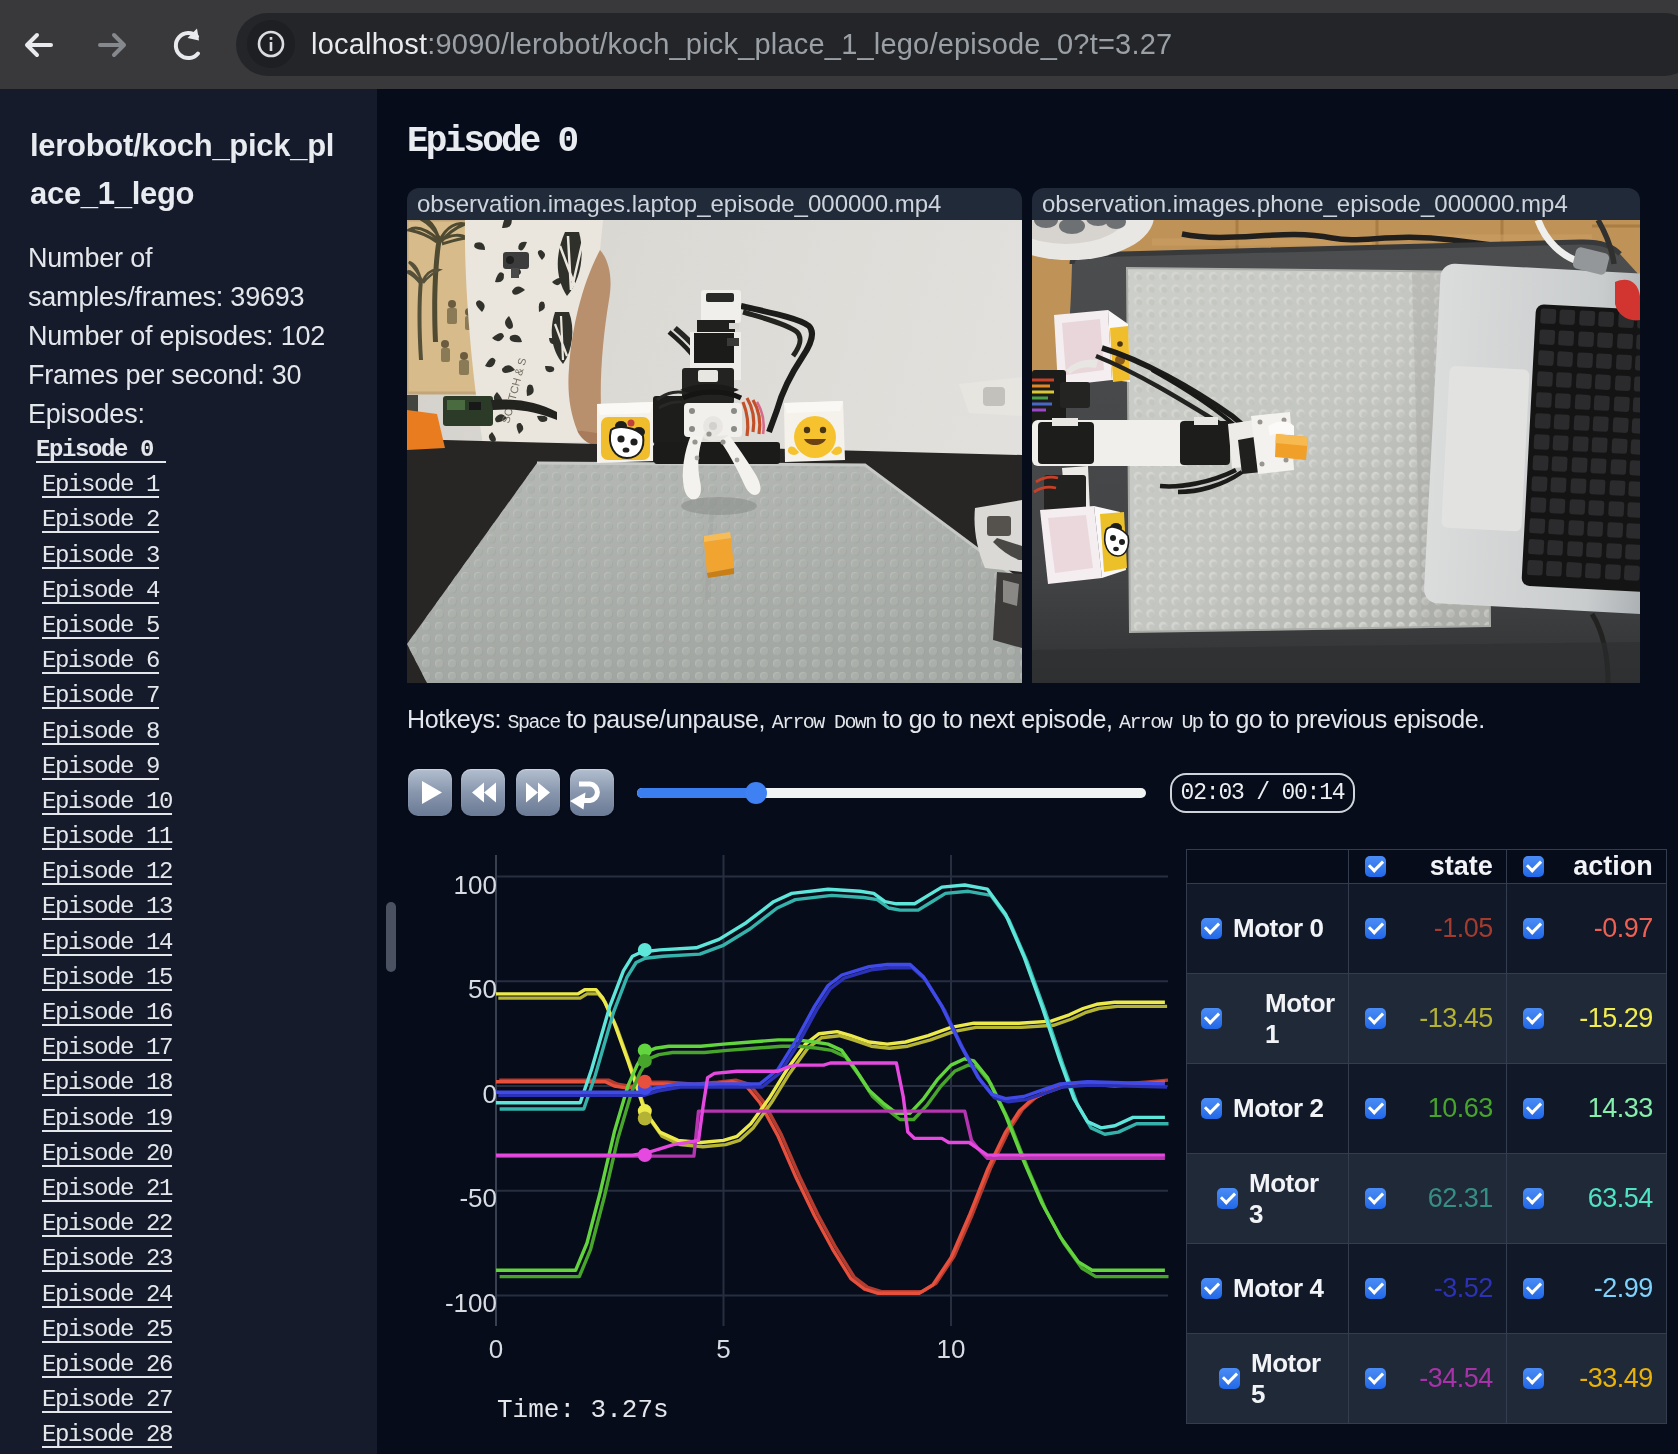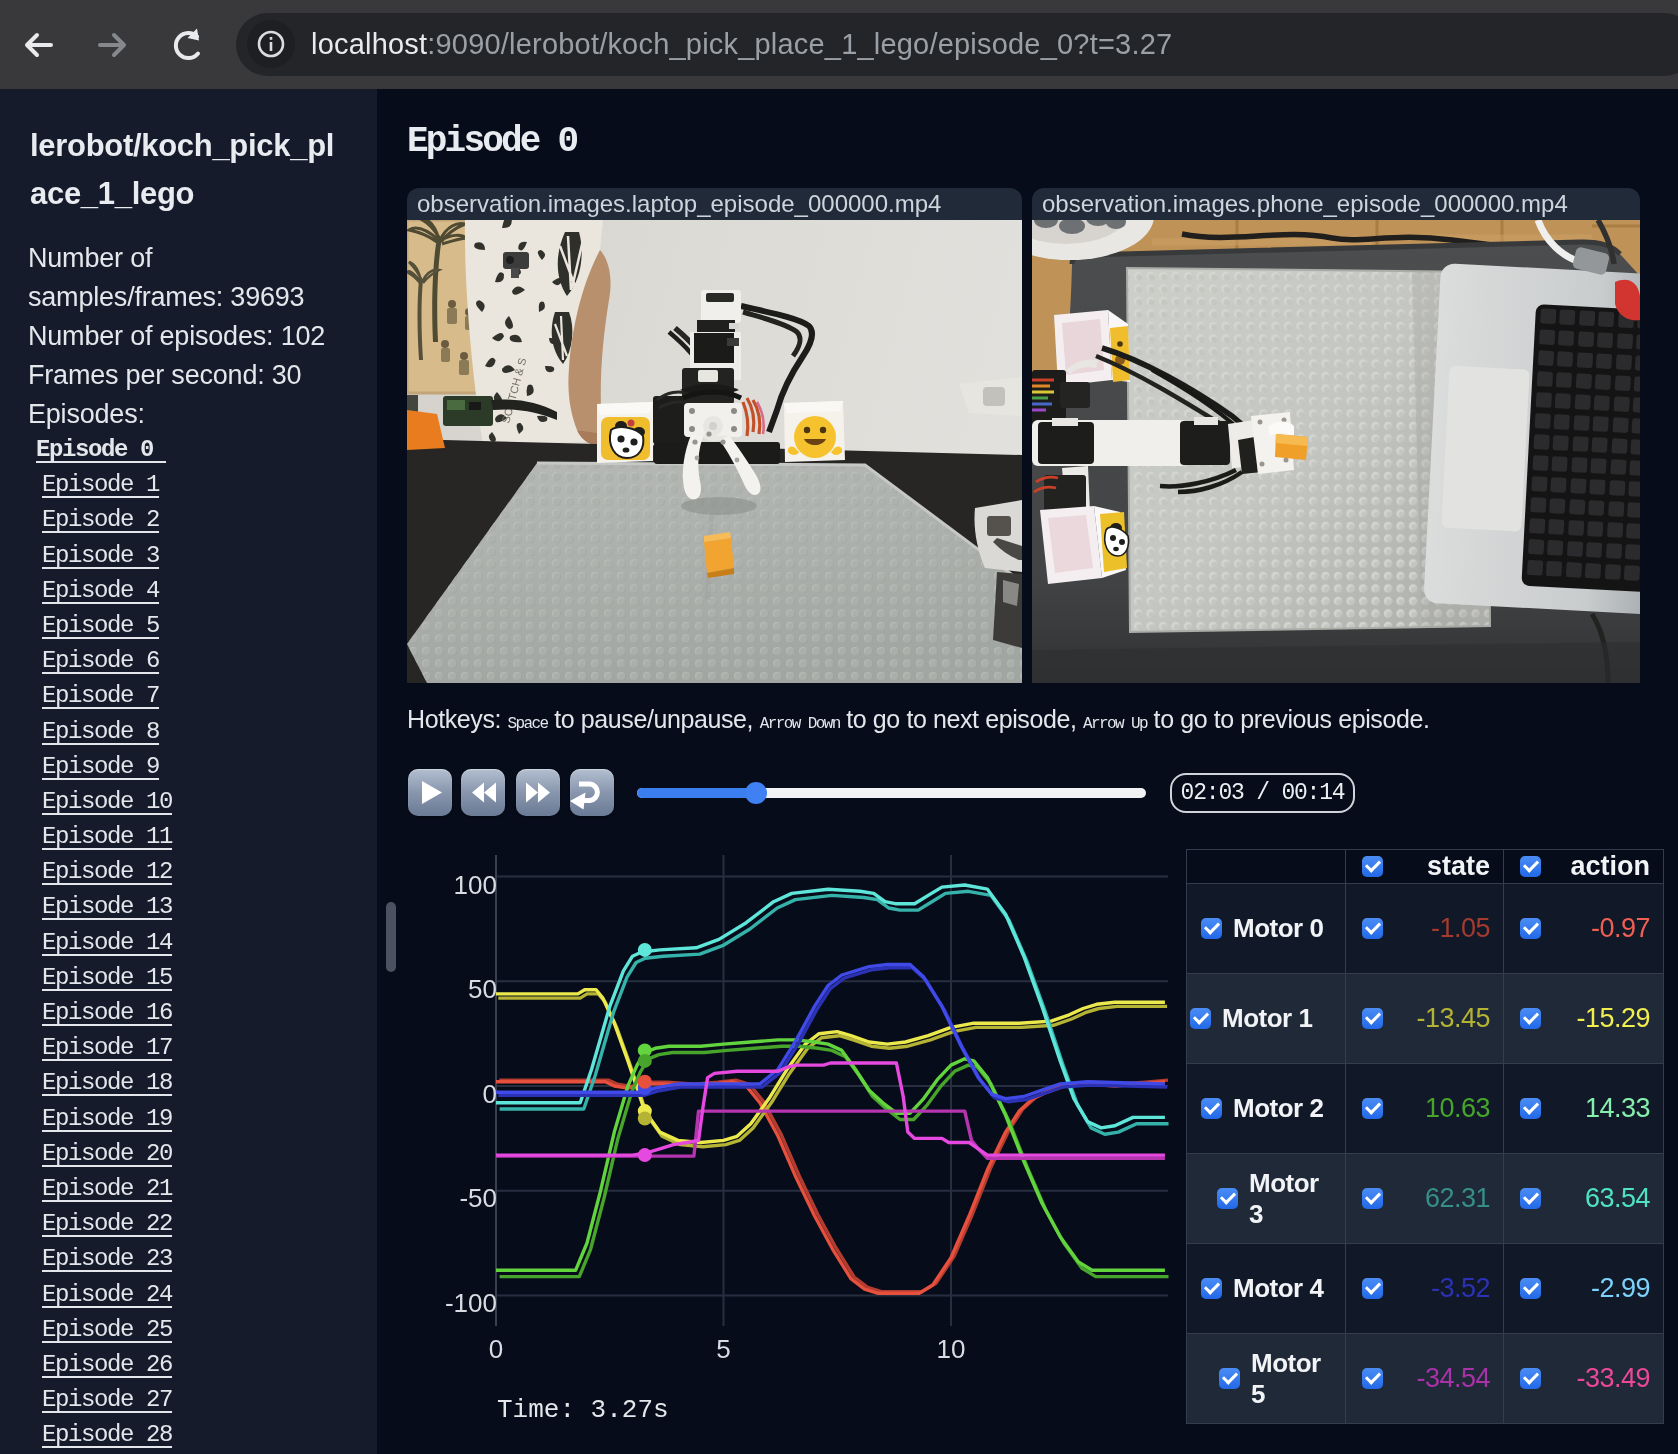--- a/index.html
+++ b/index.html
@@ -24,21 +24,21 @@
   #main { left:377px; top:89px; width:1301px; height:1365px; background:#070c1a; }
   #scrollthumb { left:9px; top:813px; width:10px; height:70px; background:#4a5160; border-radius:5px; }
   #h1 { left:30px; top:32px; font-family:"Liberation Mono", monospace; font-weight:bold; font-size:36px; letter-spacing:-2.8px; color:#e8ebef; }
   .cap { top:99px; height:32px; background:#202a39; border-radius:12px 12px 0 0; color:#ced4dc; font-size:24px; line-height:32px; padding-left:10px; white-space:nowrap; overflow:hidden; }
   #cap1 { left:30px; width:615px; }
   #cap2 { left:655px; width:608px; }
   .vid { top:131px; height:463px; overflow:hidden; }
   #vid1 { left:30px; width:615px; }
   #vid2 { left:655px; width:608px; }
   #hotkeys { left:30px; top:616px; font-size:25px; letter-spacing:-0.4px; color:#e3e6ea; white-space:nowrap; }
-  #hotkeys .mono { font-family:"Liberation Mono", monospace; font-size:16px; letter-spacing:-1.6px; }
+  #hotkeys .mono { font-family:"Liberation Mono", monospace; font-size:20px; letter-spacing:-1.6px; }
   
   .btn { top:680px; width:44px; height:47px; border-radius:10px; background:linear-gradient(180deg,#b3bfd0 0%,#8896ad 50%,#6b7a95 100%); box-shadow:inset 0 1px 1px rgba(255,255,255,0.35), 0 1px 2px rgba(0,0,0,0.4); }
   #slider-track { left:260px; top:699px; width:509px; height:10px; background:#f0f2f4; border-radius:5px; }
   #slider-fill { left:260px; top:699px; width:119px; height:10px; background:#3b7ef0; border-radius:5px 0 0 5px; }
   #slider-thumb { left:368px; top:693px; width:22px; height:22px; background:#3f80f2; border-radius:50%; }
   #timepill { left:793px; top:684px; width:185px; height:40px; border:2px solid #cfd4da; border-radius:16px; color:#eceff2; font-family:"Liberation Mono", monospace; font-size:23px; letter-spacing:-1.2px; line-height:36px; text-align:center; white-space:nowrap; }
   
   #mtable { left:809px; top:760px; border-collapse:collapse; color:#f1f3f6; }
   #mtable td, #mtable th { border:1.5px solid #333d4e; }
   #mtable thead th { height:34px; font-size:27px; font-weight:bold; }
@@ -567,21 +567,21 @@
           </td>
           <td>
             <div class="cellflex">
               <span class="cb"></span>
               <span class="mval" style="color:#ef6052">-0.97</span>
             </div>
           </td>
         </tr>
         <tr>
           <td>
-            <div class="cellflex" style="justify-content:flex-start; padding-left:3px;">
+            <div class="cellflex" style="justify-content:flex-start; padding-left:14px;gap:32px;">
               <span class="cb"></span>
               <span class="mname">Motor 1</span>
             </div>
           </td>
           <td>
             <div class="cellflex">
               <span class="cb"></span>
               <span class="mval" style="color:#b5b334">-13.45</span>
             </div>
           </td>
@@ -661,19 +661,19 @@
           </td>
           <td>
             <div class="cellflex">
               <span class="cb"></span>
               <span class="mval" style="color:#a832a8">-34.54</span>
             </div>
           </td>
           <td>
             <div class="cellflex">
               <span class="cb"></span>
-              <span class="mval" style="color:#ec4899">-33.49</span>
+              <span class="mval" style="color:#eab308">-33.49</span>
             </div>
           </td>
         </tr>
       </tbody>
     </table>
   </div>
 
 </body></html>

